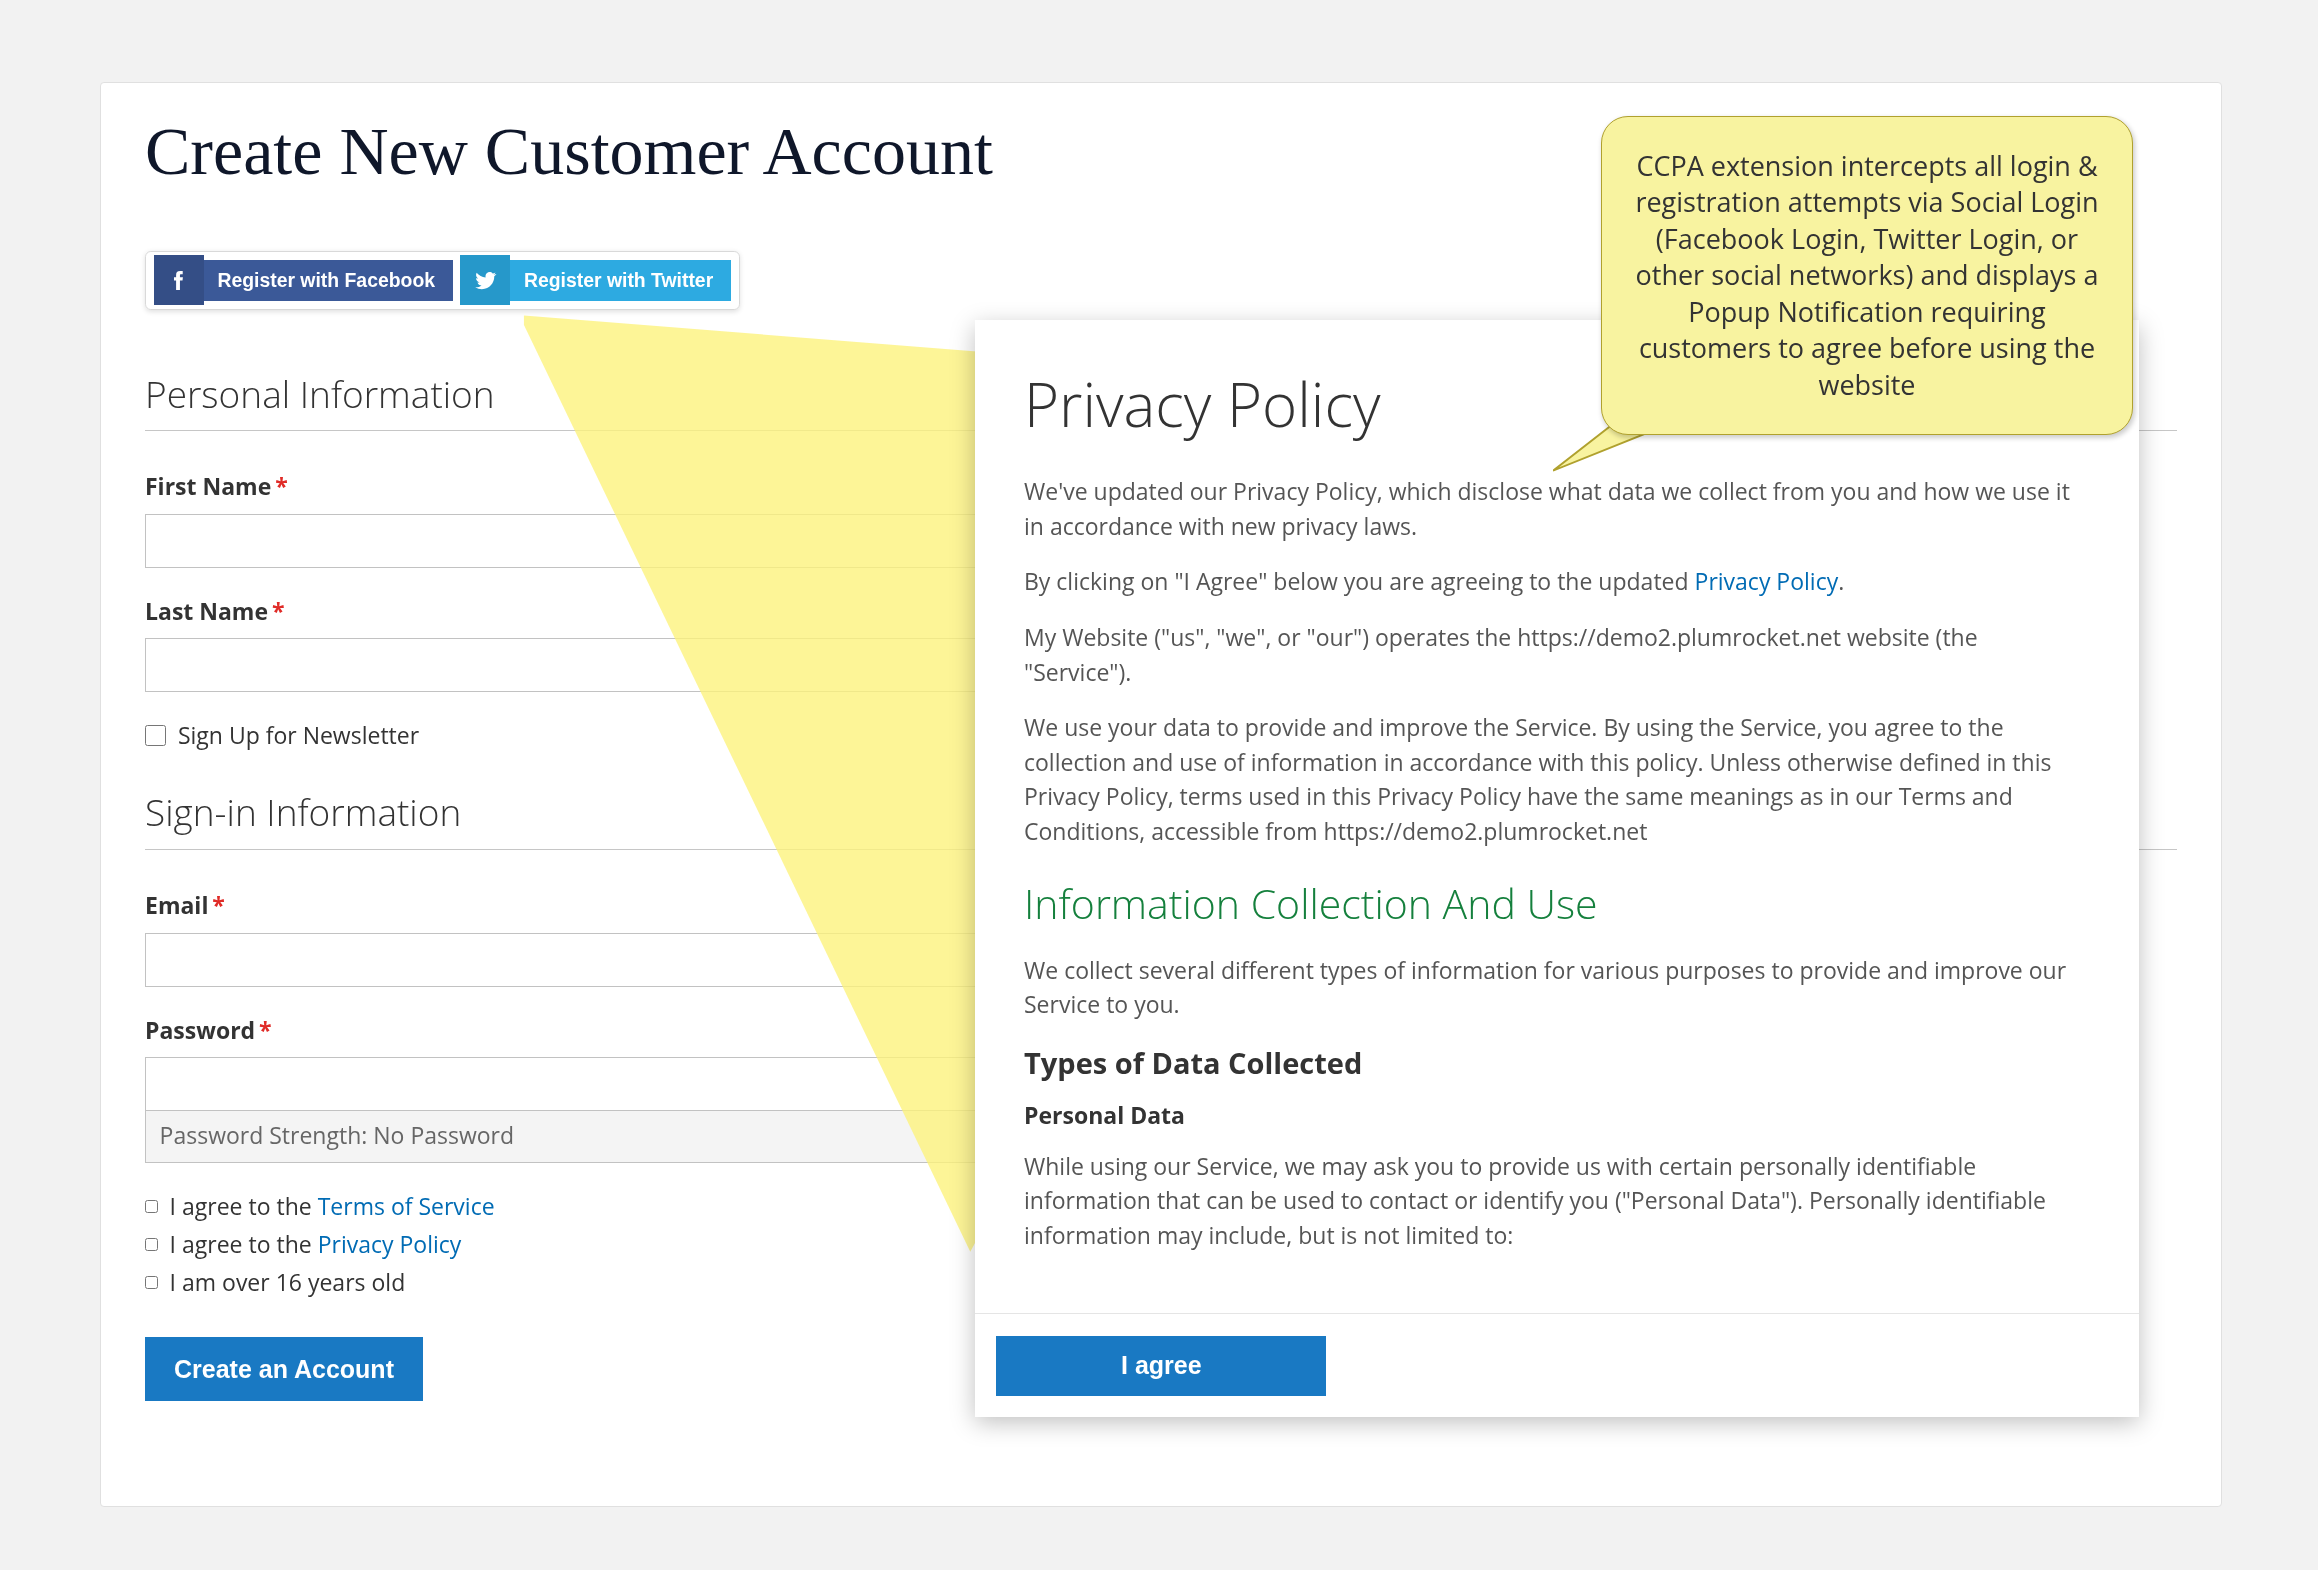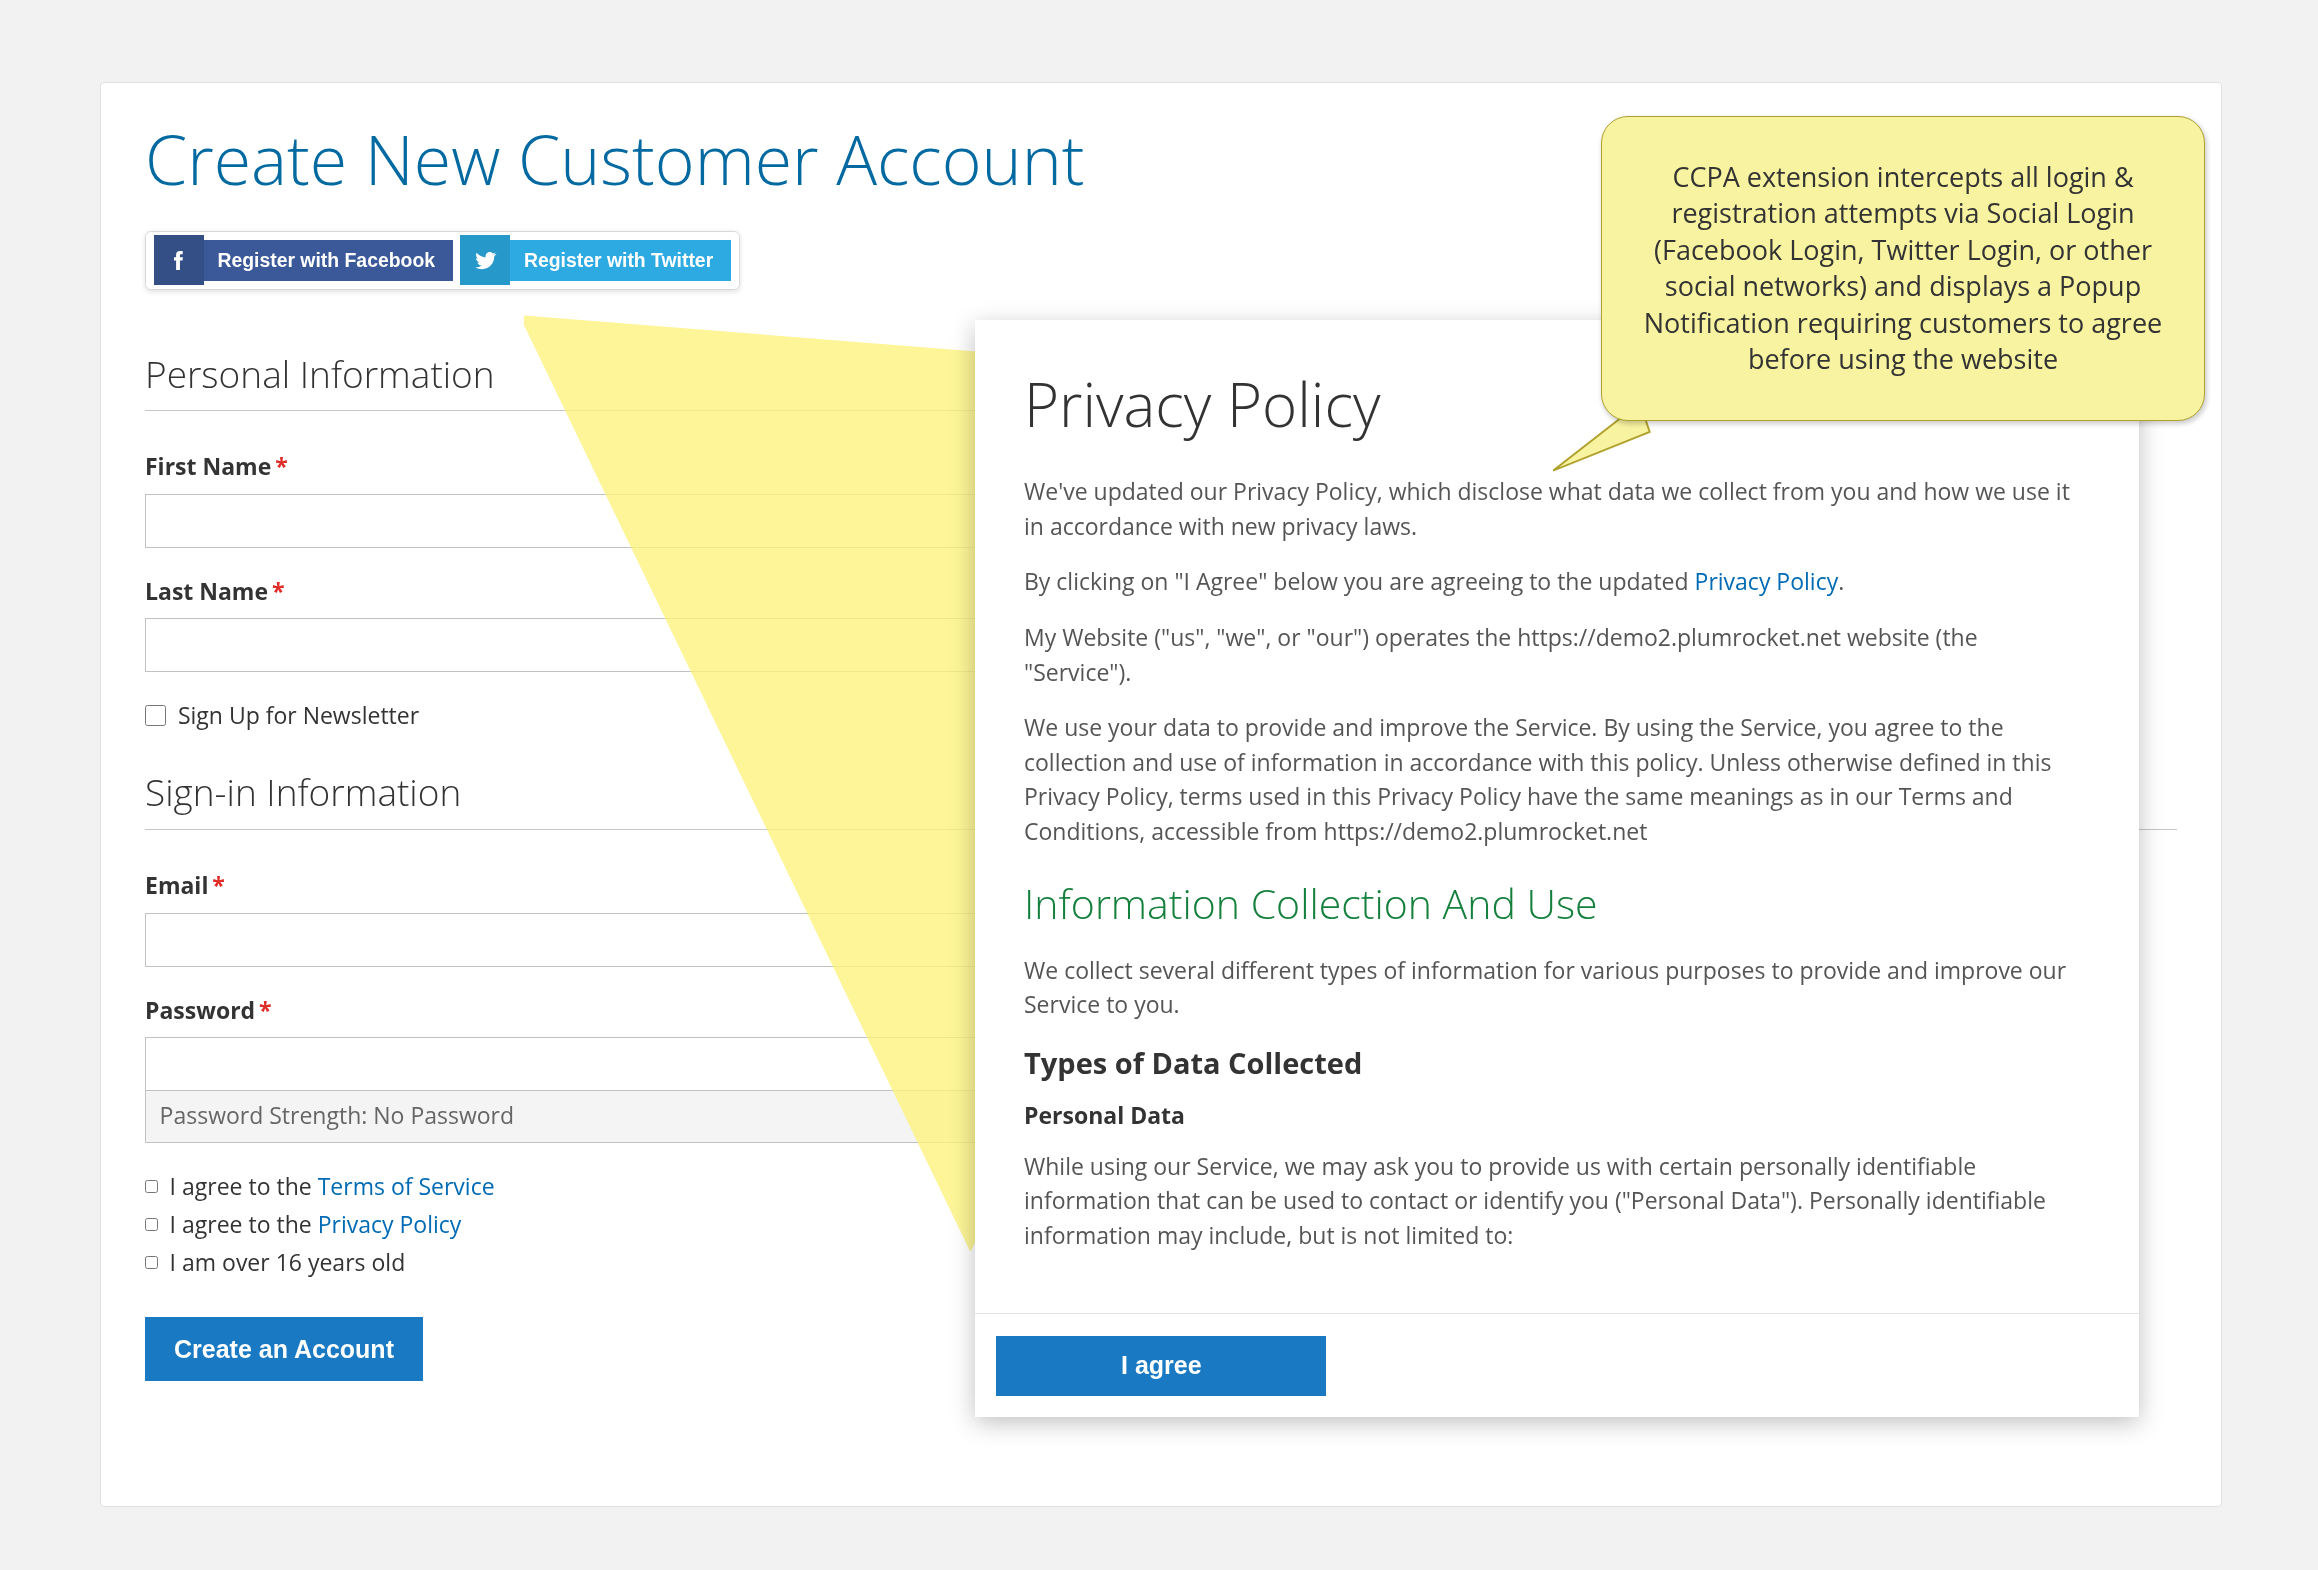--- a/index.html
+++ b/index.html
@@ -19,22 +19,23 @@
     width: 2122px;
     height: 1425px;
     background: #fff;
     border: 1px solid #e0e0e0;
     border-radius: 3.9px;
     padding: 29px 44px;
   }
   .page-title {
     font-size: 68px;
     font-weight: 300;
-    color: #0369a1;
-    margin-bottom: 26px;
+    color: #0f172a;
+    margin-bottom: 60px;
+    font-family: Liberation Serif, serif;
   }
   .social-wrap {
     display: inline-flex;
     gap: 7.8px;
     padding: 7.8px;
     border: 1px solid #d9d9d9;
     border-radius: 5.8px;
     box-shadow: 0 1.9px 5.8px rgba(0,0,0,0.12);
     margin-bottom: 58px;
   }
@@ -211,25 +212,25 @@
     padding: 15.5px 0;
     width: 330px;
     cursor: pointer;
   }
 
   
   .callout {
     position: absolute;
     left: 1601px;
     top: 116px;
-    width: 604px;
+    width: 532px;
     background: #f8f3a0;
     border: 1.9px solid #b0a12e;
     border-radius: 27px;
-    padding: 42px 33px;
+    padding: 31px 33px;
     font-size: 27px;
     line-height: 1.35;
     color: #333;
     text-align: center;
     box-shadow: 1.9px 2.9px 5.8px rgba(0,0,0,0.2);
   }
   .callout-tail {
     position: absolute;
     left: 1553px;
     top: 403px;

